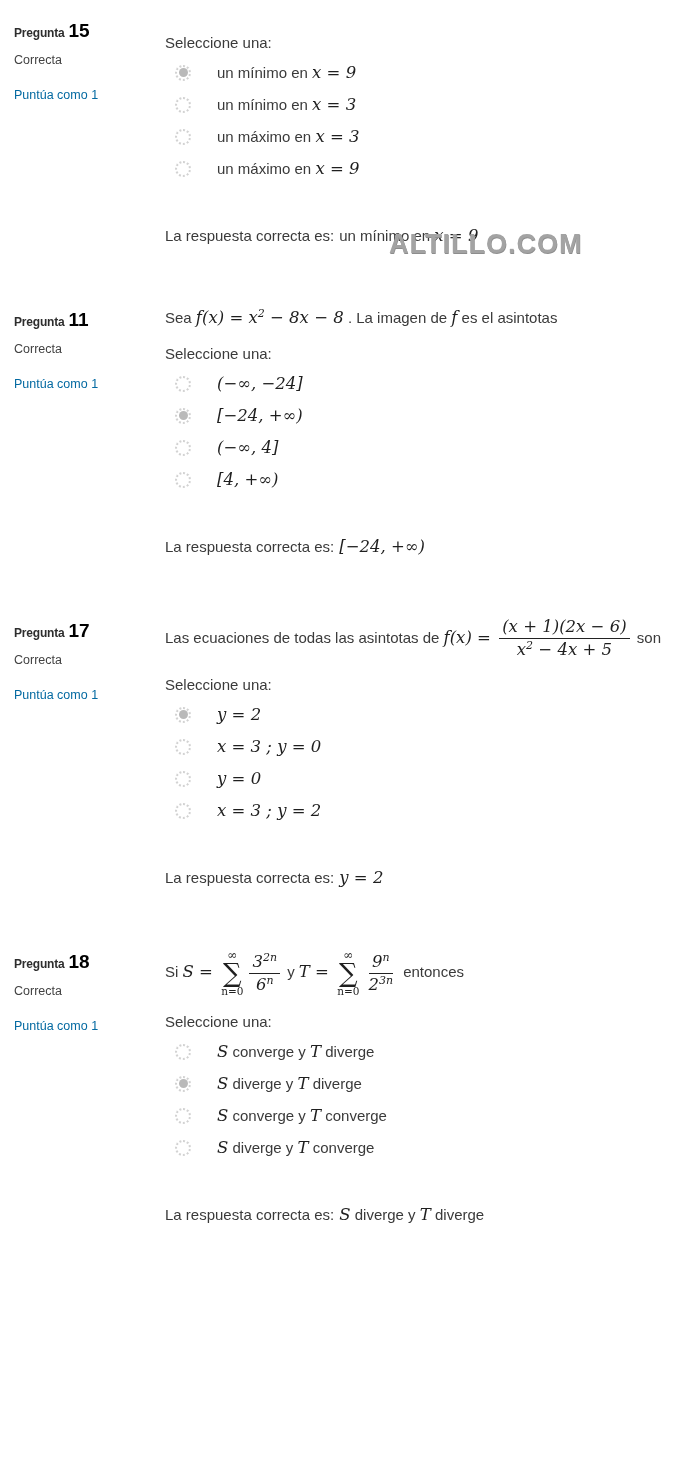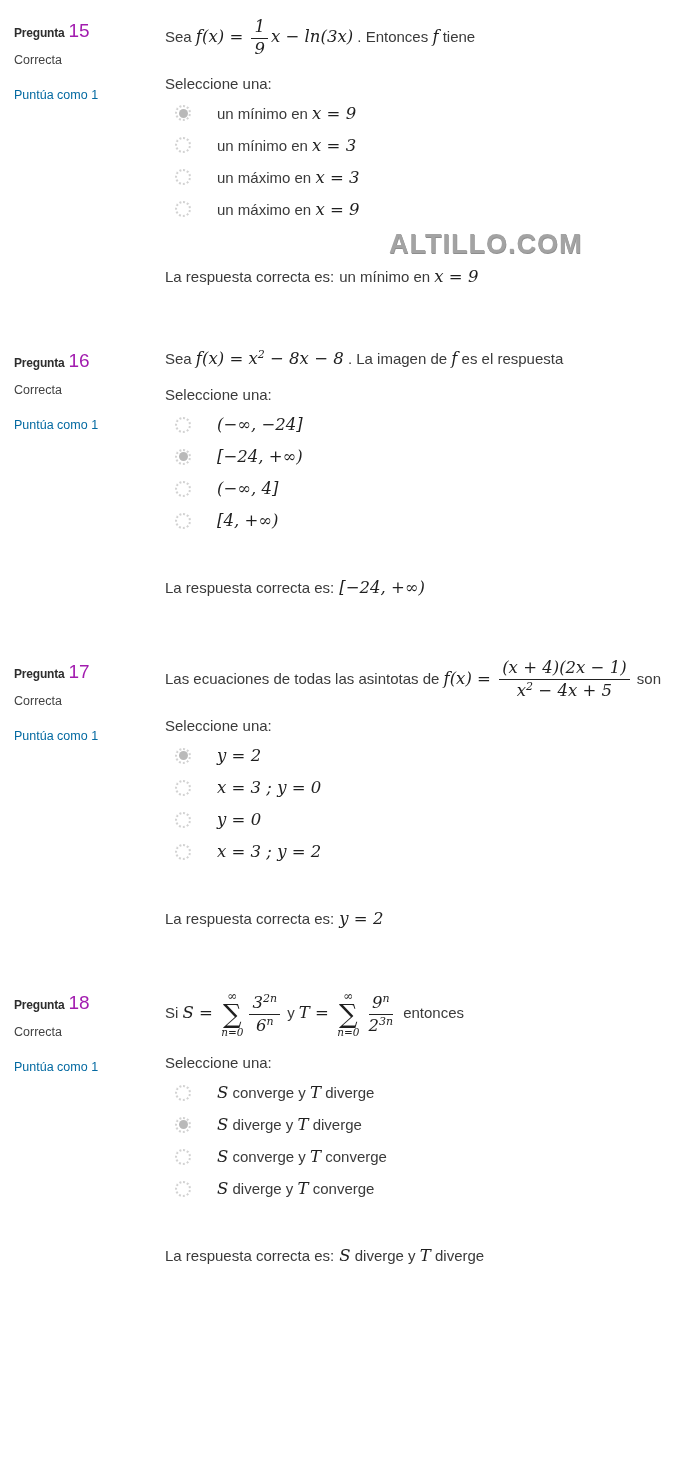--- a/index.html
+++ b/index.html
@@ -24,21 +24,21 @@
     text-shadow: 0.5px 0.5px 0 #8d8d8d;
     user-select: none;
     pointer-events: none;
   }
 
   .question { display: flex; padding-left: 14px; }
   .question + .question { margin-top: 62px; }
 
   .qinfo { width: 151px; flex: none; padding-top: 2px; }
   .qword { font-weight: 700; font-size: 12px; color: #2d2d2d; letter-spacing: -0.2px; }
-  .qnum  { font-weight: 400; font-size: 19px; color: #a21caf; margin-left: 4px; }
+  .qnum  { font-weight: 700; font-size: 19px; color: #000000; margin-left: 4px; }
   .qstatus { margin-top: 11px; font-size: 12.5px; color: #424242; }
   .qgrade  { margin-top: 21px; font-size: 12.5px; color: #0369a1; }
 
   .qbody { flex: 1; padding-right: 8px; }
 
   .qtext { font-size: 15px; color: #3a3a3a; line-height: 1.35; }
   .t { font-size: 15px; }
   .m {
     font-family: "DejaVu Serif", serif;
     font-style: italic;
@@ -59,21 +59,21 @@
   .frac .num { border-bottom: 1.4px solid #222; padding: 0 3px 1px; }
   .frac .den { padding: 1px 3px 0; }
 
   .sum {
     display: inline-flex; flex-direction: column; align-items: center;
     vertical-align: middle; margin: 0 3px; line-height: 1;
     font-family: "DejaVu Serif", serif; color: #1f1f1f;
   }
   .sum-top { font-size: 12px; font-style: normal; line-height: 1; }
   .sum-sigma { font-size: 26px; line-height: 0.95; font-style: normal; }
-  .sum-bottom { font-size: 10.5px; font-style: italic; line-height: 1.1; }
+  .sum-bottom { font-size: 10.5px; line-height: 1.1; }
 
   .select-label { margin: 16px 0 12px; font-size: 15px; color: #3a3a3a; }
 
   .option { display: flex; align-items: center; margin-bottom: 13px; cursor: pointer; }
   .radio {
     width: 16px; height: 16px; flex: none;
     border: 2px dotted #d2d2d2; border-radius: 50%;
     margin: 0 26px 0 10px;
     display: flex; align-items: center; justify-content: center;
     background: #fff;
@@ -91,24 +91,20 @@
 <div class="page">
   <div class="watermark">ALTILLO.COM</div>
   <div id="questions">
       <section class="question">
         <div class="qinfo">
           <div class="qno"><span class="qword">Pregunta</span><span class="qnum">15</span></div>
           <div class="qstatus">Correcta</div>
           <div class="qgrade">Puntúa como 1</div>
         </div>
         <div class="qbody">
-          <div class="qtext"><span class="t">Sea </span><span class="m">f(x) = </span><span class="frac">
-              <span class="num"><span class="m">1</span></span>
-              <span class="den"><span class="m">9</span></span>
-            </span><span class="m">x − ln(3x)</span><span class="t"> . Entonces </span><span class="m">f</span><span class="t"> tiene</span></div>
           <div class="select-label">Seleccione una:</div>
           <div class="options">
             <label class="option">
               <span class="radio selected">
                 <span class="dot"></span>
               </span>
               <span class="option-text"><span class="t">un mínimo en </span><span class="m">x = 9</span></span>
             </label>
             <label class="option">
               <span class="radio">
@@ -127,26 +123,26 @@
                 <span class="dot"></span>
               </span>
               <span class="option-text"><span class="t">un máximo en </span><span class="m">x = 9</span></span>
             </label>
           </div>
           <div class="answer"><span class="answer-prefix">La respuesta correcta es:</span><span class="answer-text"><span class="t">un mínimo en </span><span class="m">x = 9</span></span></div>
         </div>
       </section>
       <section class="question">
         <div class="qinfo">
-          <div class="qno"><span class="qword">Pregunta</span><span class="qnum">16</span></div>
-          <div class="qstatus">Correcta</div>
-          <div class="qgrade">Puntúa como 1</div>
-        </div>
-        <div class="qbody">
-          <div class="qtext"><span class="t">Sea </span><span class="m">f(x) = x</span><sup class="sup">2</sup><span class="m"> − 8x − 8</span><span class="t"> . La imagen de </span><span class="m">f</span><span class="t"> es el respuesta</span></div>
+          <div class="qno"><span class="qword">Pregunta</span><span class="qnum">11</span></div>
+          <div class="qstatus">Correcta</div>
+          <div class="qgrade">Puntúa como 1</div>
+        </div>
+        <div class="qbody">
+          <div class="qtext"><span class="t">Sea </span><span class="m">f(x) = x</span><sup class="sup">2</sup><span class="m"> − 8x − 8</span><span class="t"> . La imagen de </span><span class="m">f</span><span class="t"> es el asintotas</span></div>
           <div class="select-label">Seleccione una:</div>
           <div class="options">
             <label class="option">
               <span class="radio">
                 <span class="dot"></span>
               </span>
               <span class="option-text"><span class="m">(−∞, −24]</span></span>
             </label>
             <label class="option">
               <span class="radio selected">
@@ -171,21 +167,21 @@
         </div>
       </section>
       <section class="question">
         <div class="qinfo">
           <div class="qno"><span class="qword">Pregunta</span><span class="qnum">17</span></div>
           <div class="qstatus">Correcta</div>
           <div class="qgrade">Puntúa como 1</div>
         </div>
         <div class="qbody">
           <div class="qtext"><span class="t">Las ecuaciones de todas las asintotas de </span><span class="m">f(x) = </span><span class="frac">
-              <span class="num"><span class="m">(x + 4)(2x − 1)</span></span>
+              <span class="num"><span class="m">(x + 1)(2x − 6)</span></span>
               <span class="den"><span class="m">x</span><sup class="sup">2</sup><span class="m"> − 4x + 5</span></span>
             </span><span class="t"> son</span></div>
           <div class="select-label">Seleccione una:</div>
           <div class="options">
             <label class="option">
               <span class="radio selected">
                 <span class="dot"></span>
               </span>
               <span class="option-text"><span class="m">y = 2</span></span>
             </label>

